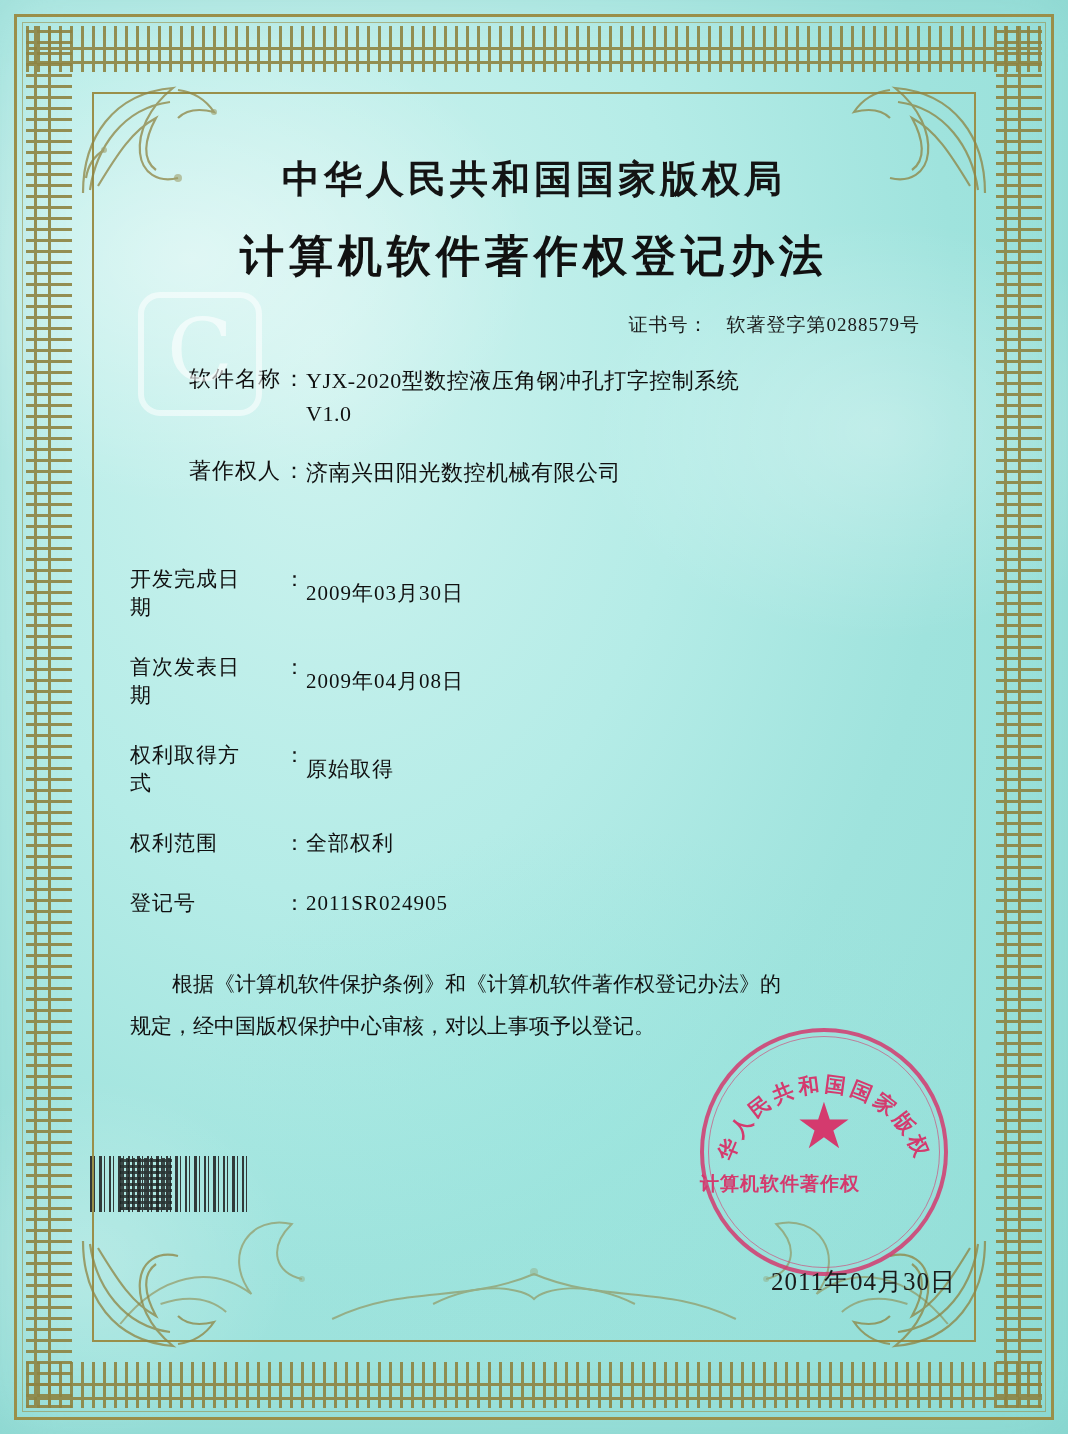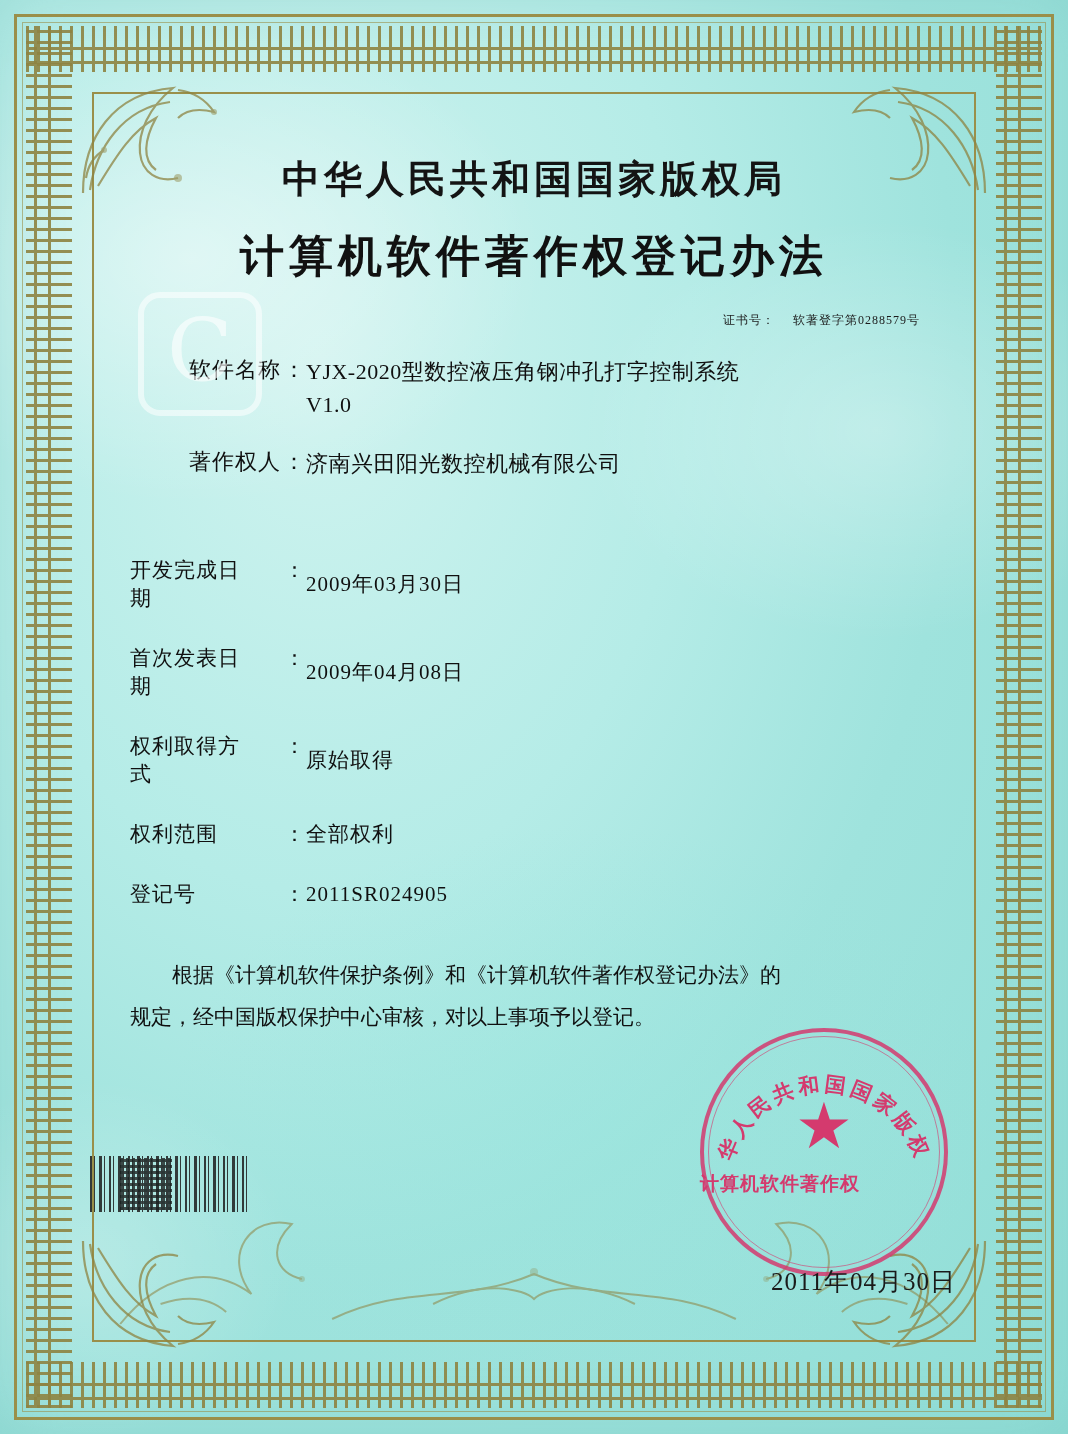--- a/index.html
+++ b/index.html
@@ -130,21 +130,21 @@
     letter-spacing: 5px;
     color: #111111;
     font-weight: bold;
     margin-top: 22px;
     font-family: "DejaVu Serif", "Liberation Serif", serif;
   }
   .cert-no-row {
     margin-top: 26px;
     text-align: right;
     padding-right: 28px;
-    font-size: 12px;
+    font-size: 19px;
     color: #1b1b1b;
     letter-spacing: 1px;
   }
   .cert-no-row .lbl { margin-right: 18px; }
 
   .watermark-c {
     position: absolute;
     left: 18px;
     top: 172px;
     width: 112px;

